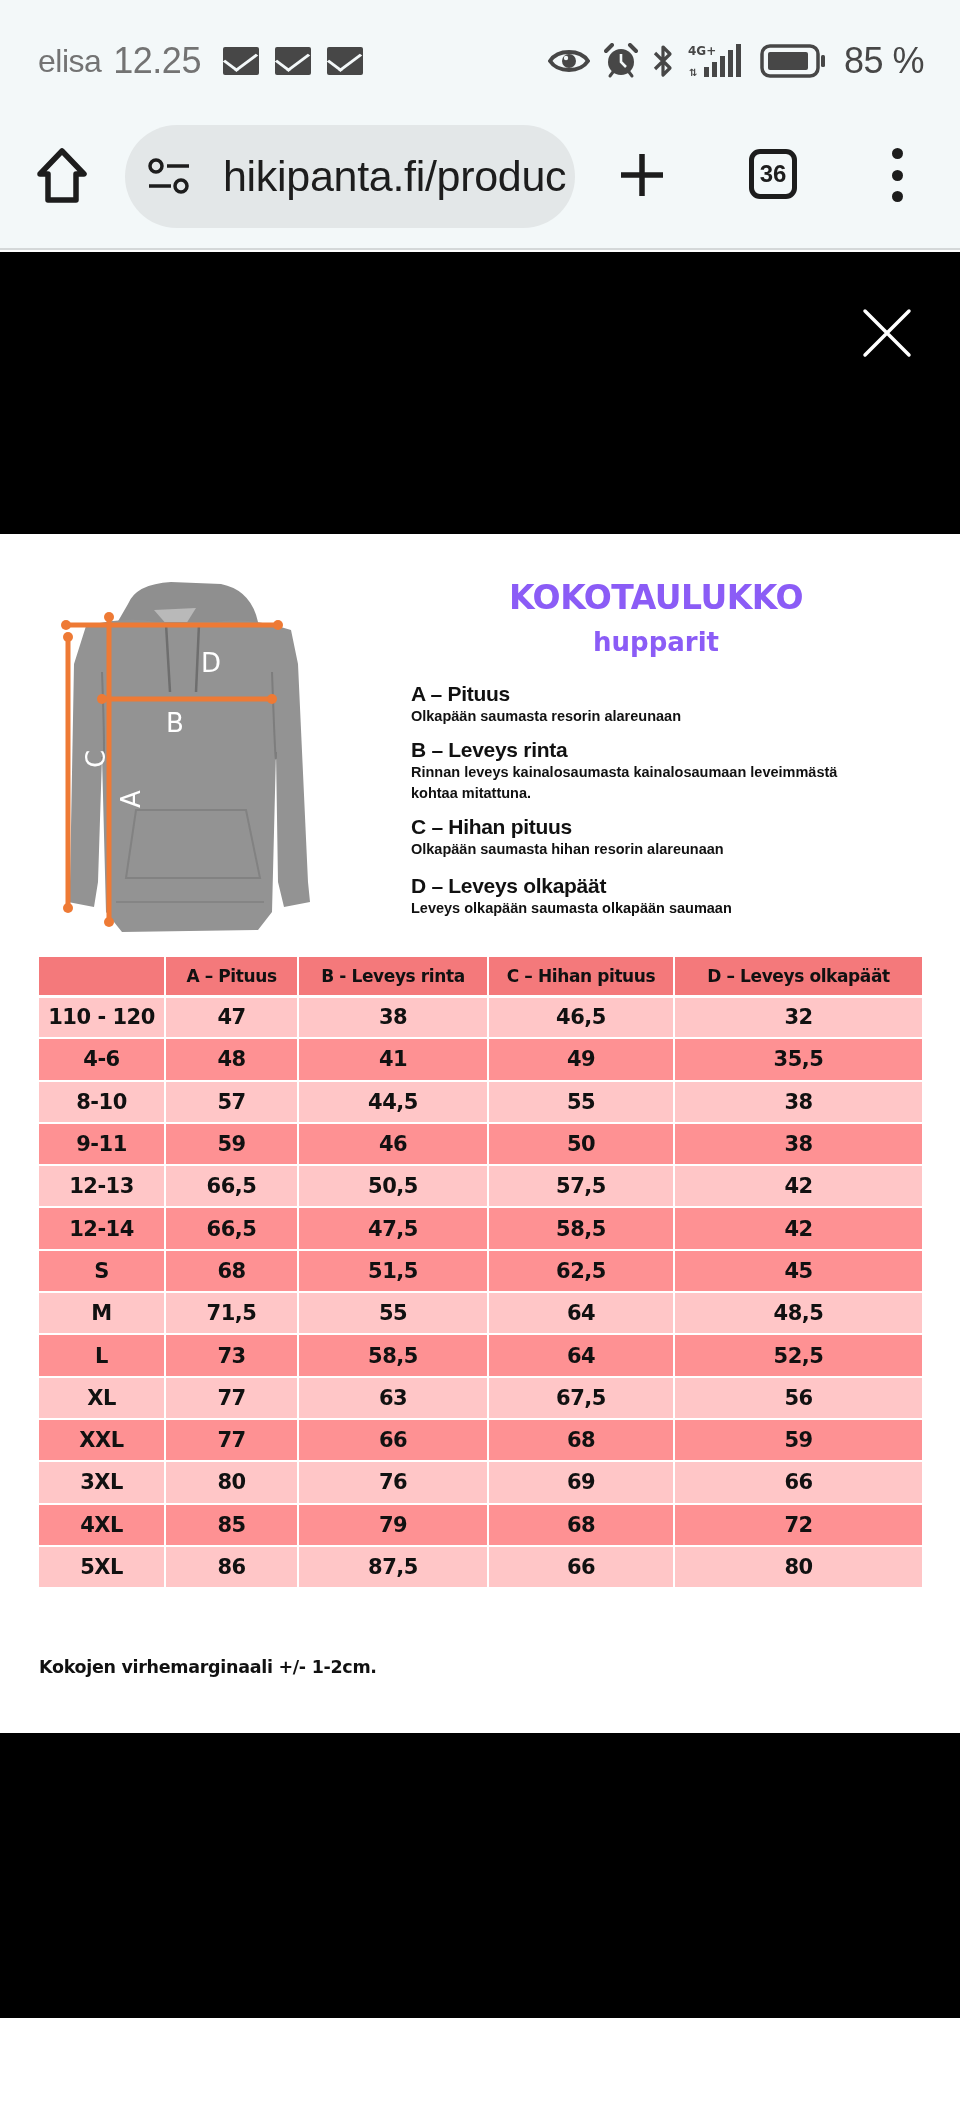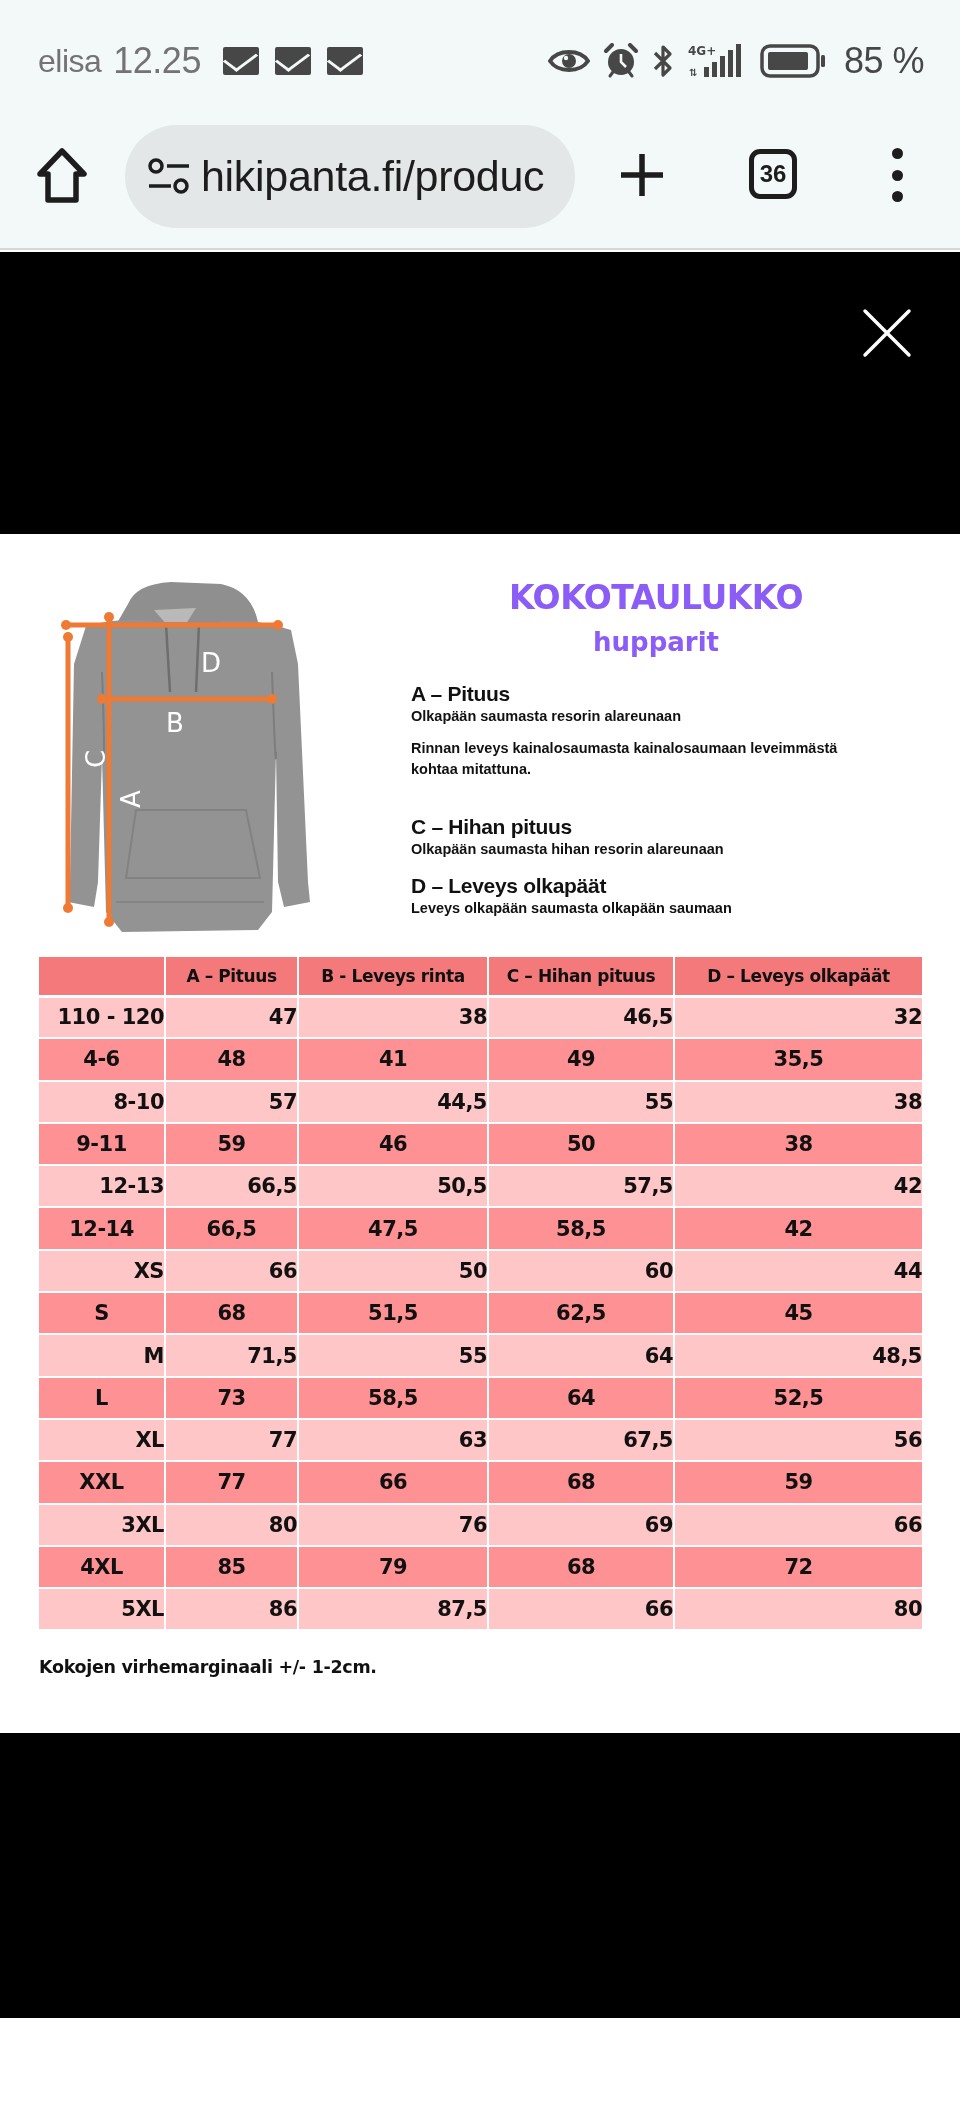--- a/index.html
+++ b/index.html
@@ -14,21 +14,21 @@
   .mail { width: 36px; height: 28px; background: #474747; position: relative; border-radius: 2px; margin-left: 4px; }
   .mail::before { content: ""; position: absolute; left: 4px; top: 3px; width: 24px; height: 14px; border-left: 3px solid #f3f8f9; border-bottom: 3px solid #f3f8f9; transform: rotate(-45deg) skew(8deg,8deg); transform-origin: center; }
   .sb-right { position: absolute; right: 36px; top: 38px; height: 46px; display: flex; align-items: center; gap: 14px; color: #474747; }
   .sb-pct { font-size: 36px; letter-spacing: -0.5px; margin-left: 4px; }
 
   
   .toolbar { position: absolute; left: 0; top: 110px; width: 960px; height: 140px; background: #f3f8f9; border-bottom: 2px solid #d4d8d9; }
   .home-btn { position: absolute; left: 36px; top: 36px; width: 52px; height: 60px; }
   .urlbar { position: absolute; left: 125px; top: 15px; width: 450px; height: 103px; border-radius: 52px; background: #e3e7e8; display: flex; align-items: center; overflow: hidden; }
   .tune-icon { margin-left: 22px; width: 44px; height: 40px; flex-shrink: 0; }
-  .url-text { margin-left: 10px; font-size: 43px; color: #1d1d1d; white-space: nowrap; letter-spacing: -0.3px; }
+  .url-text { margin-left: 32px; font-size: 43px; color: #1d1d1d; white-space: nowrap; letter-spacing: -0.3px; }
   .plus-btn { position: absolute; left: 617px; top: 40px; width: 50px; height: 50px; }
   .tabs-btn { position: absolute; left: 749px; top: 39px; width: 48px; height: 50px; border: 5px solid #1d1d1d; border-radius: 11px; display: flex; align-items: center; justify-content: center; font-size: 24px; font-weight: bold; color: #1d1d1d; }
   .menu-btn { position: absolute; left: 880px; top: 38px; width: 34px; height: 54px; display: flex; flex-direction: column; align-items: center; justify-content: space-between; }
   .menu-btn span { width: 11px; height: 11px; border-radius: 50%; background: #1d1d1d; }
 
   
   .black-top { position: absolute; left: 0; top: 252px; width: 960px; height: 282px; background: #000; }
   .close-btn { position: absolute; left: 862px; top: 308px; width: 50px; height: 50px; }
   .black-bottom { position: absolute; left: 0; top: 1733px; width: 960px; height: 285px; background: #000; }
 
@@ -43,21 +43,21 @@
 
   .legend { position: absolute; left: 411px; width: 520px; }
   .legend-h { font-size: 21px; font-weight: bold; color: #111; letter-spacing: -0.3px; white-space: nowrap; }
   .legend-d { font-size: 14.5px; font-weight: bold; color: #111; line-height: 21px; white-space: nowrap; }
 
   
   .size-table { position: absolute; left: 37px; top: 421px; width: 885px; border-collapse: collapse; table-layout: fixed; }
   .size-table th, .size-table td { border: 2px solid #ffffff; text-align: center; font-weight: bold; font-family: "DejaVu Sans", sans-serif; color: #111; }
   .size-table th { background: #f4797b; font-size: 17px; height: 40px; letter-spacing: -0.4px; }
   .size-table td { height: 42.3px; font-size: 21px; letter-spacing: -0.5px; }
-  .size-table tr.light td { background: #ffc6c7; text-align: right; }
+  .size-table tr.light td { background: #ffc6c7; }
   .size-table tr.dark td { background: #fe9193; }
   .size-table thead tr { border-bottom: 3px solid #fff; }
 
   .footnote { position: absolute; left: 39px; top: 1121px; font-size: 17.5px; font-weight: bold; line-height: 24px; color: #111; font-family: "DejaVu Sans", sans-serif; letter-spacing: -0.3px; }
 </style>
 </head>
 <body>
 
 <div class="statusbar">
   <div class="sb-left">
@@ -170,20 +170,21 @@
   </svg>
 
   <div class="title title-main">KOKOTAULUKKO</div>
   <div class="title title-sub">hupparit</div>
 
   <div class="legend" style="top:148px;">
     <div class="legend-h">A – Pituus</div>
     <div class="legend-d">Olkapään saumasta resorin alareunaan</div>
   </div>
   <div class="legend" style="top:204px;">
+    <div class="legend-h">B – Leveys rinta</div>
     <div class="legend-d">Rinnan leveys kainalosaumasta kainalosaumaan leveimmästä</div>
     <div class="legend-d">kohtaa mitattuna.</div>
   </div>
   <div class="legend" style="top:281px;">
     <div class="legend-h">C – Hihan pituus</div>
     <div class="legend-d">Olkapään saumasta hihan resorin alareunaan</div>
   </div>
   <div class="legend" style="top:340px;">
     <div class="legend-h">D – Leveys olkapäät</div>
     <div class="legend-d">Leveys olkapään saumasta olkapään saumaan</div>
@@ -242,27 +243,20 @@
           <td>57,5</td>
           <td>42</td>
         </tr>
         <tr class="dark">
           <td>12-14</td>
           <td>66,5</td>
           <td>47,5</td>
           <td>58,5</td>
           <td>42</td>
         </tr>
-        <tr class="light">
-          <td>XS</td>
-          <td>66</td>
-          <td>50</td>
-          <td>60</td>
-          <td>44</td>
-        </tr>
         <tr class="dark">
           <td>S</td>
           <td>68</td>
           <td>51,5</td>
           <td>62,5</td>
           <td>45</td>
         </tr>
         <tr class="light">
           <td>M</td>
           <td>71,5</td>

